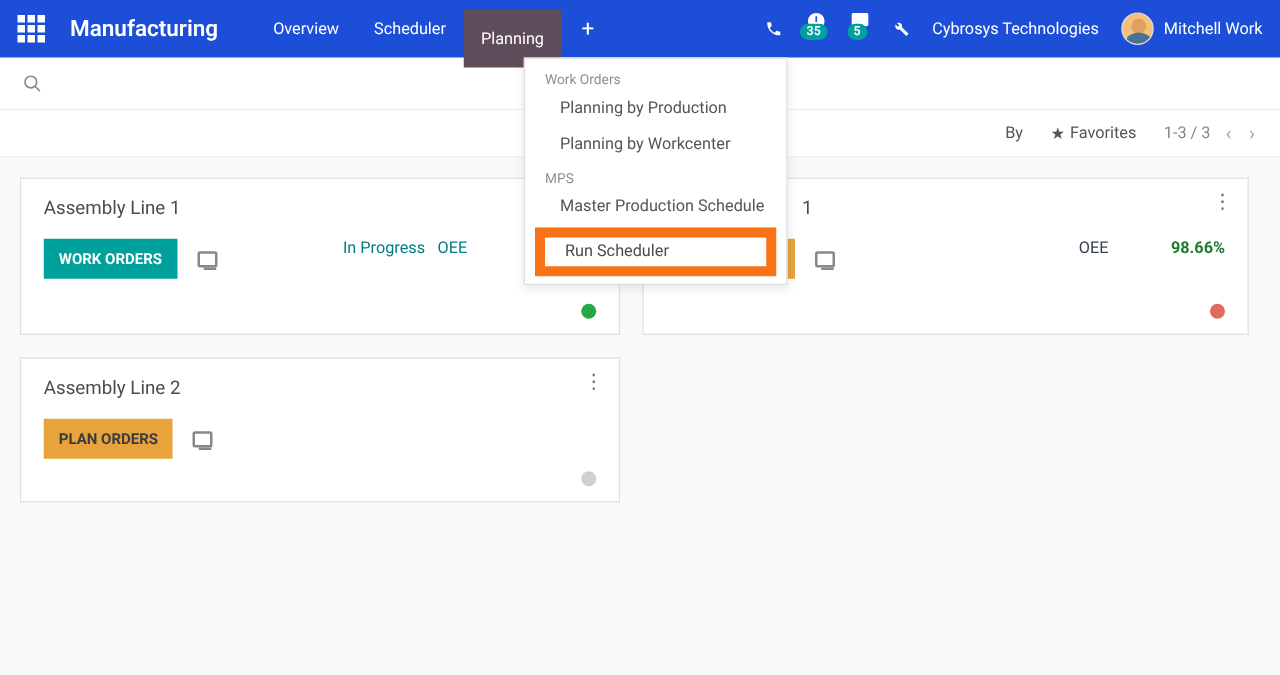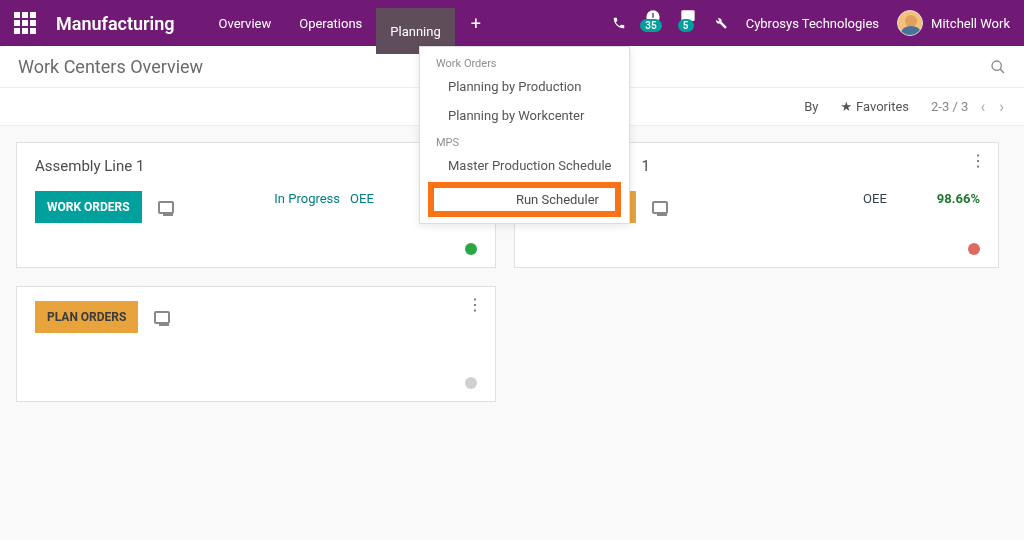--- a/index.html
+++ b/index.html
@@ -1,36 +1,36 @@
 <!DOCTYPE html>
 <html><head>
 <meta charset="utf-8">
 <style>
   * { box-sizing: border-box; margin: 0; padding: 0; font-family: -apple-system, BlinkMacSystemFont, "Segoe UI", Roboto, sans-serif; }
   body { background: #f9f9f9; font-size: 13px; color: #4c4c4c; }
-  .topnav { background: #701a75; height: 46px; display: flex; align-items: center; color: #fff; padding: 0 14px; position: relative; }
+  .topnav { background: #1d4ed8; height: 46px; display: flex; align-items: center; color: #fff; padding: 0 14px; position: relative; }
   .apps-btn { width: 22px; height: 22px; display: flex; flex-wrap: wrap; gap: 2px; cursor: pointer; margin-right: 20px;}
   .apps-btn span { width: 6px; height: 6px; background: #fff; }
   .brand { font-size: 18px; font-weight: 600; margin-right: 30px; }
   .nav-link { padding: 0 14px; height: 46px; display: flex; align-items: center; cursor: pointer; font-size: 13px; }
   .nav-link.active { background: #5f4d5b; margin-top: 16px; }
   .nav-plus { font-size: 18px; padding: 0 16px; cursor: pointer; }
   .nav-spacer { flex: 1; }
   .nav-right { display: flex; align-items: center; gap: 18px; }
   .badge { background: #00A09D; color: #fff; border-radius: 8px; font-size: 10px; padding: 1px 5px; font-weight: 600; margin-left: -4px; position: relative; top: -6px;}
   .icon-btn { cursor: pointer; display: flex; align-items: center; flex-direction: column; }
   .avatar { width: 26px; height: 26px; border-radius: 50%; background: #f4c07a; margin-right: 8px; position: relative; overflow: hidden; border: 1px solid #ddd;}
   .avatar::before { content:''; position:absolute; width:12px; height:12px; background:#e0a060; border-radius:50%; left:7px; top:4px;}
   .avatar::after { content:''; position:absolute; width:20px; height:14px; background:#4a7299; border-radius:50% 50% 0 0; left:3px; top:15px;}
   .user { display: flex; align-items: center; cursor: pointer; }
 
   .dropdown { position: absolute; left: 419px; top: 46px; background: #fff; width: 211px; border: 1px solid #ddd; box-shadow: 0 2px 8px rgba(0,0,0,0.1); z-index: 20; padding: 4px 0;}
   .dd-header { color: #8f8f8f; font-size: 11px; padding: 6px 16px 2px; }
   .dd-item { padding: 7px 16px 7px 28px; cursor: pointer; font-size: 13px; color: #555;}
-  .dd-highlight { border: 6px solid #f97316; margin: 2px 8px; padding: 4px 16px; text-align: right; }
+  .dd-highlight { border: 8px solid #f97316; margin: 2px 8px; padding: 4px 16px; }
 
   .titlebar { background: #fff; height: 42px; display: flex; align-items: center; padding: 0 18px; border-bottom: 1px solid #eee; }
   .page-title { font-size: 18px; color: #6b6b6b; flex:1;}
   .search-ic { color: #888; font-size: 15px; cursor: pointer;}
 
   .toolbar { background: #fff; height: 38px; display: flex; align-items: center; padding: 0 18px; border-bottom: 1px solid #eee; gap: 22px; justify-content: flex-end;}
   .tool { color: #555; cursor: pointer; font-size: 13px; display: flex; align-items: center; gap: 4px;}
   .toolbar .spacer { flex: 1; }
   .pager { display: flex; align-items: center; gap: 10px; color: #888;}
   .chev { font-size: 16px; color: #aaa; cursor: pointer; padding: 0 2px;}
@@ -69,21 +69,21 @@
       <span></span>
     <span></span>
       <span></span>
       <span></span>
     <span></span>
       <span></span>
       <span></span>
   </div>
   <div class="brand">Manufacturing</div>
   <div class="nav-link">Overview</div>
-  <div class="nav-link">Operations</div>
+  <div class="nav-link">Scheduler</div>
   <div class="nav-link active">Planning</div>
   <div class="nav-plus">+</div>
   <div class="nav-spacer"></div>
   <div class="nav-right">
     <div class="icon-btn">
       <svg width="14" height="14" viewBox="0 0 24 24" fill="#fff">
           <path d="M6.6 10.8c1.4 2.8 3.8 5.1 6.6 6.6l2.2-2.2c.3-.3.7-.4 1-.2 1.1.4 2.4.6 3.6.6.6 0 1 .4 1 1V20c0 .6-.4 1-1 1C10.6 21 3 13.4 3 4c0-.6.4-1 1-1h3.5c.6 0 1 .4 1 1 0 1.2.2 2.5.6 3.6.1.3 0 .7-.2 1l-2.3 2.2z"></path>
         </svg>
     </div>
     <div class="icon-btn">
@@ -114,40 +114,39 @@
 <div class="dropdown">
   <div class="dd-header">Work Orders</div>
   <div class="dd-item">Planning by Production</div>
   <div class="dd-item">Planning by Workcenter</div>
   <div class="dd-header">MPS</div>
   <div class="dd-item">Master Production Schedule</div>
   <div class="dd-highlight">Run Scheduler</div>
 </div>
 
 <div class="titlebar">
-  <div class="page-title">Work Centers Overview</div>
   <div class="search-ic">
     <svg width="16" height="16" viewBox="0 0 24 24" fill="none" stroke="#888" stroke-width="2">
         <circle cx="10" cy="10" r="7"></circle>
         <line x1="21" y1="21" x2="15" y2="15"></line>
       </svg>
   </div>
 </div>
 
 <div class="toolbar">
   <div class="spacer"></div>
   <div class="tool">
     <span>By</span>
   </div>
   <div class="tool">
     <span>★</span>
     <span>Favorites</span>
   </div>
   <div class="pager">
-    <span>2-3 / 3</span>
+    <span>1-3 / 3</span>
     <span class="chev">‹</span>
     <span class="chev">›</span>
   </div>
 </div>
 
 <div class="board">
 
   <div class="card card-left" style="min-height:126px;">
     <div class="card-title">Assembly Line 1</div>
     <div class="kebab">⋮</div>
@@ -180,20 +179,21 @@
         </div>
         <div class="m-col" style="align-items:flex-end;">
           <span class="m-val right-v">98.66%</span>
         </div>
       </div>
     </div>
     <div class="dot red"></div>
   </div>
 
   <div class="card card-short">
+    <div class="card-title">Assembly Line 2</div>
     <div class="kebab">⋮</div>
     <div class="card-body">
       <button class="plan-btn">PLAN ORDERS</button>
       <div class="mon-ic"></div>
     </div>
     <div class="dot grey"></div>
   </div>
 
 </div>
 

